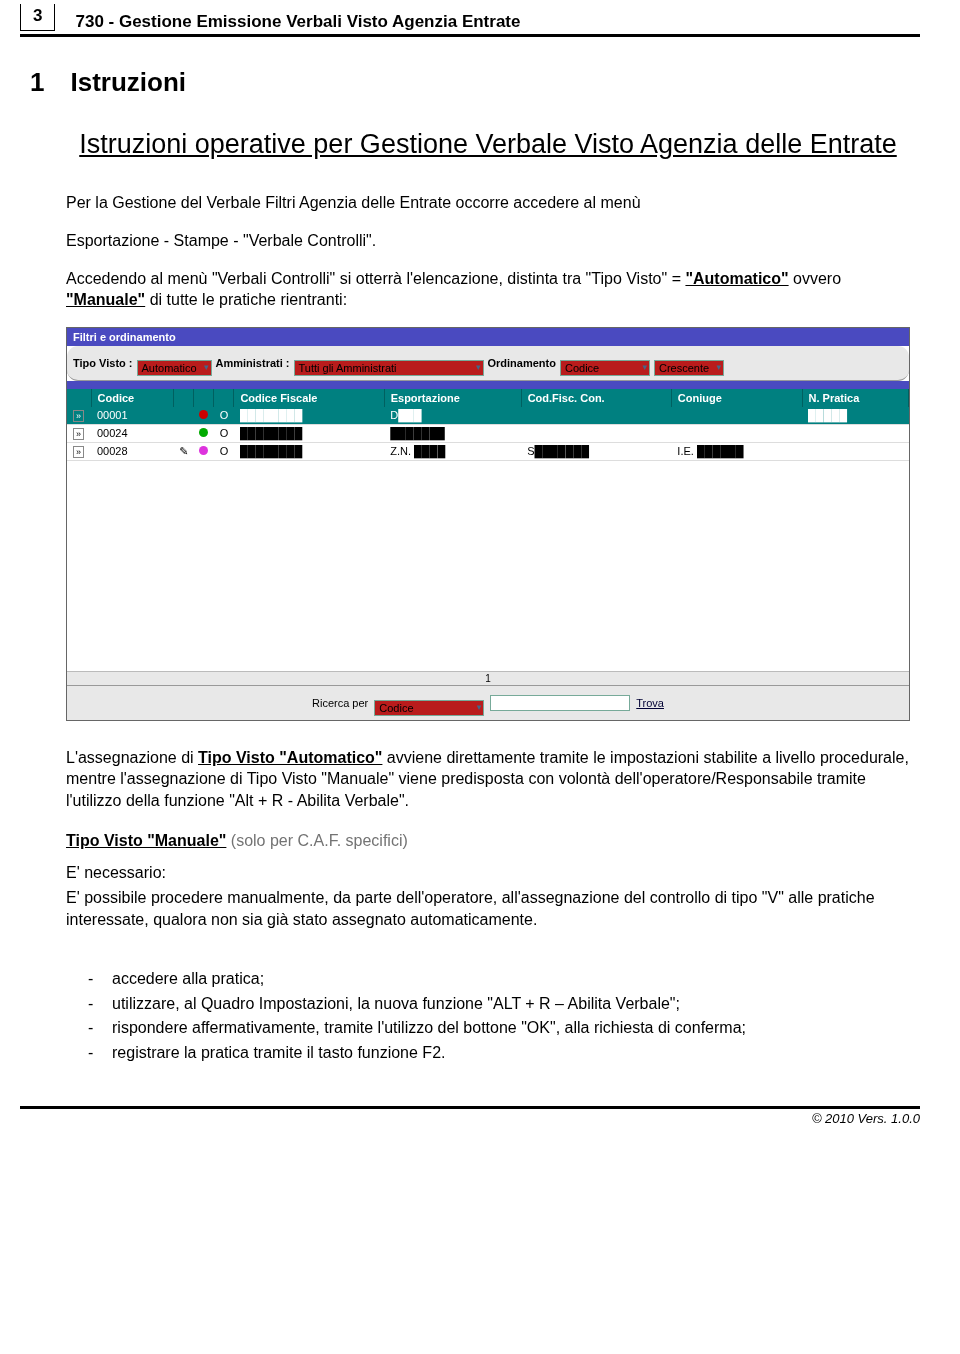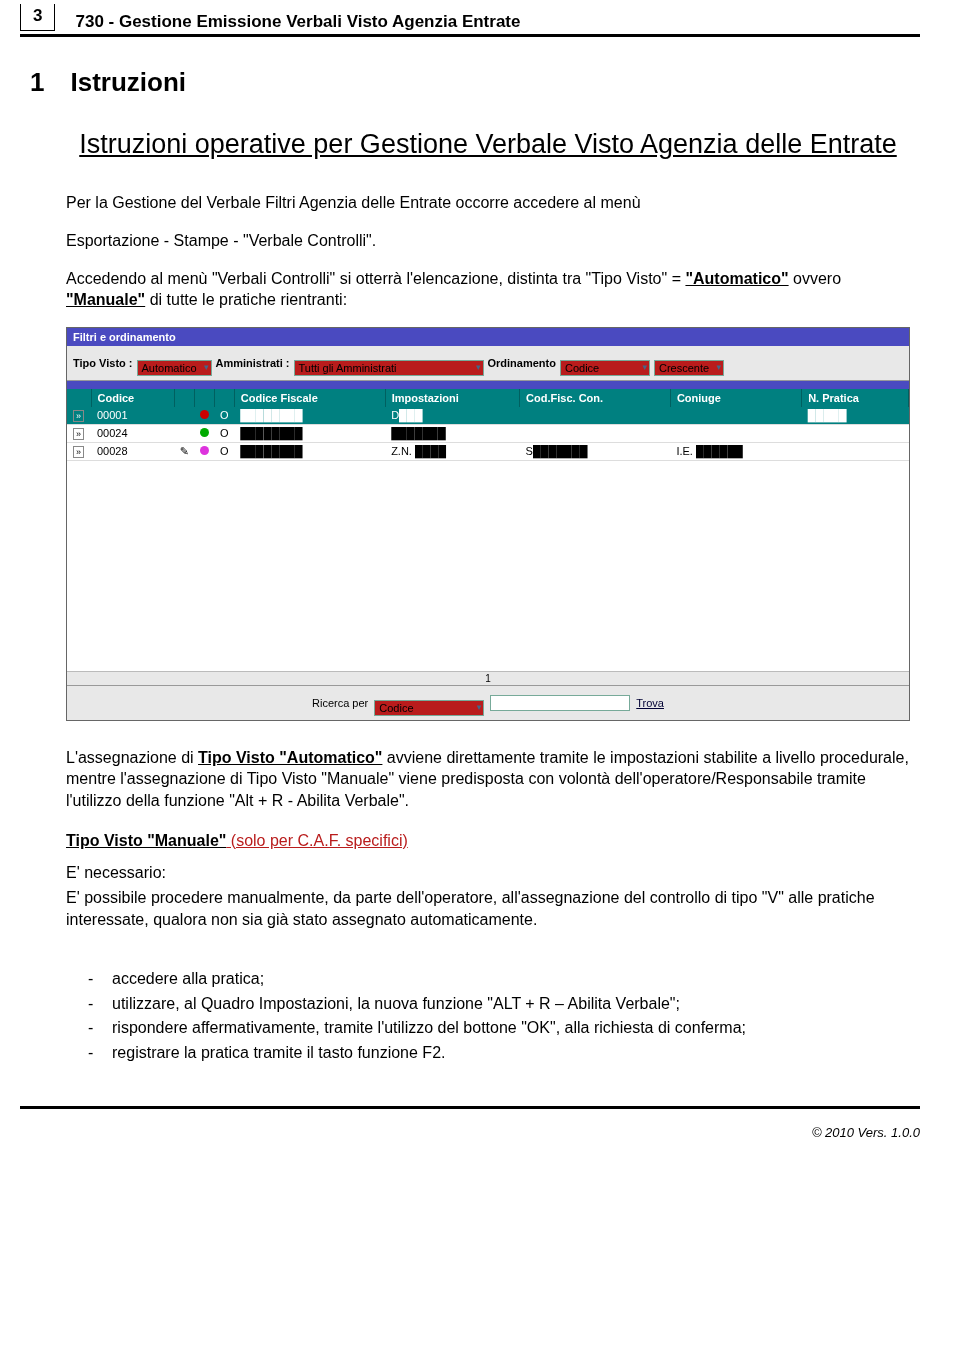--- a/index.html
+++ b/index.html
@@ -82,20 +82,21 @@
     font-weight: bold;
   }
   .shot-filters {
     background: #e8e8e8;
     padding: 4px 6px;
     display: flex;
     align-items: center;
     gap: 4px;
     flex-wrap: wrap;
     border-bottom: 1px solid #999;
+    border-radius: 11px;
   }
   .shot-filters .lbl { font-weight: bold; white-space: nowrap; }
   .shot-select {
     background: #b91c1c;
     border: 1px solid #7a9;
     padding: 1px 14px 1px 4px;
     position: relative;
     font-size: 11px;
     white-space: nowrap;
     margin-top: 10px;
@@ -151,30 +152,30 @@
   .dot.red { background:#c00; }
   .dot.green { background:#0a0; }
   .dot.pink { background:#d3d; }
   .exp { display:inline-block; border:1px solid #888; font-size:9px; padding:0 2px; line-height:10px; }
 
   .subhead {
     font-size: 16px;
     margin: 20px 0 12px 0;
   }
   .subhead .t1 { font-weight: bold; text-decoration: underline; }
-  .subhead .t2 { text-decoration: underline; color: #b91c1c; }
+  .subhead .t2 { color: #737373; }
   ul.dash { list-style: none; padding-left: 22px; font-size: 16px; line-height: 1.4; margin-top: 38px; }
   ul.dash li { position: relative; margin-bottom: 2px; padding-left: 24px; }
   ul.dash li::before { content: "-"; position: absolute; left: 0; }
 
   .page-footer {
     border-top: 3px solid #000;
     margin: 30px 40px 10px 20px;
     text-align: right;
-    padding-top: 16px;
+    padding-top: 2px;
     font-style: italic;
     font-size: 13px;
   }
 </style>
 </head>
 <body>
 
 <div class="page-header">
   <div class="page-num-box">3</div>
   <div class="header-title">730 - Gestione Emissione Verbali Visto Agenzia Entrate</div>
@@ -209,21 +210,21 @@
     <div style="height:8px;background:#4a4ac0"></div>
     <table class="shot-table">
       <thead>
         <tr>
           <th></th>
           <th>Codice</th>
           <th class="iconcol"></th>
           <th class="iconcol"></th>
           <th class="iconcol"></th>
           <th>Codice Fiscale</th>
-          <th>Impostazioni</th>
+          <th>Esportazione</th>
           <th>Cod.Fisc. Con.</th>
           <th>Coniuge</th>
           <th>N. Pratica</th>
         </tr>
       </thead>
       <tbody>
         <tr class="darkrow">
           <td><span class="exp">»</span></td>
           <td>00001</td>
           <td class="iconcol"></td>

